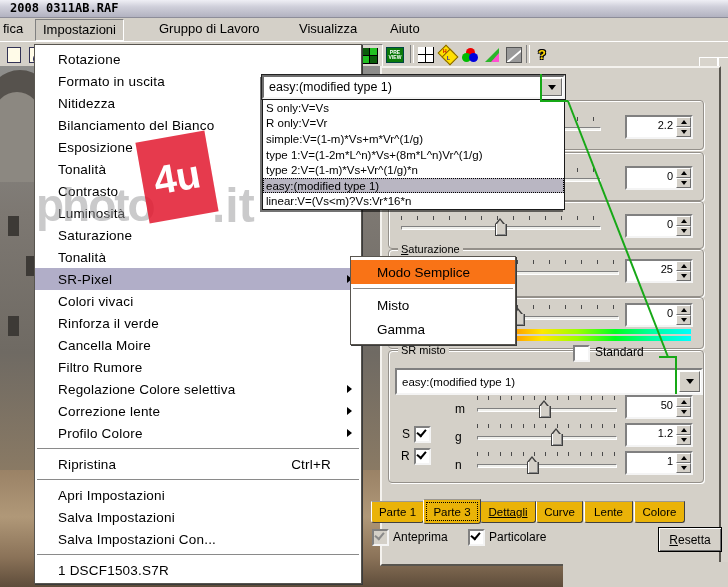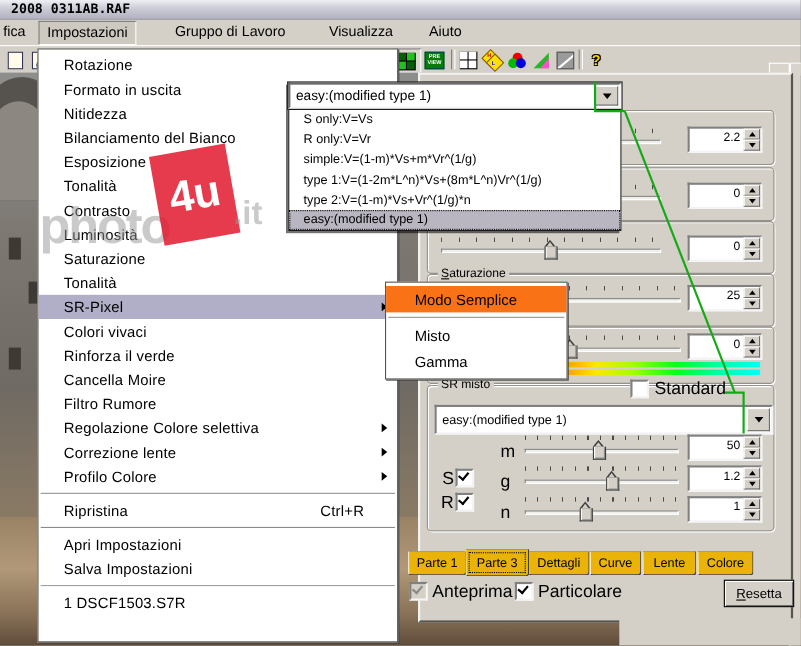--- a/index.html
+++ b/index.html
@@ -77,21 +77,21 @@
   .tri-dn{width:0;height:0;border-left:3px solid transparent;border-right:3px solid transparent;border-top:4px solid #000;}
   .combo{position:absolute;border:2px solid;border-color:#808080 #f4f4f4 #f4f4f4 #808080;background:#fff;display:flex;align-items:center;}
   .combo-txt{flex:1;padding-left:5px;white-space:nowrap;overflow:hidden;}
   .combo-btn{width:19px;align-self:stretch;margin:1px;background:#d4d0c8;border:1px solid;border-color:#fff #6e6e6e #6e6e6e #fff;
         display:flex;align-items:center;justify-content:center;}
   .tri-dd{width:0;height:0;border-left:4px solid transparent;border-right:4px solid transparent;border-top:5px solid #000;}
   .cb{position:absolute;width:13px;height:13px;background:#fff;border:2px solid;border-color:#808080 #f4f4f4 #f4f4f4 #808080;}
   .cb .check{position:absolute;left:1px;top:1px;width:7px;height:4px;border-left:2px solid #000;border-bottom:2px solid #000;transform:rotate(-50deg);}
   .cb.dis{background:#d4d0c8;}
   .cb.dis .check{border-color:#8a8a8a;}
-  .cb-label{position:absolute;font-size:16px;}
+  .cb-label{position:absolute;font-size:12px;}
   .rainbow{position:absolute;height:5px;
     background:linear-gradient(90deg,#c40024 0%,#ff0000 14%,#ff7a00 30%,#ffe800 45%,#9cff00 58%,#00ff20 72%,#00ff9c 85%,#00ffff 100%);}
   
   .tab{position:absolute;height:20px;background:#eab308;border:1px solid;border-color:#fff #404040 #404040 #fff;
        border-top:1px solid #9c9890;border-radius:0 0 3px 3px;display:flex;align-items:center;justify-content:center;font-size:11.5px;}
   .tab.active{height:23px;top:499px;outline:1px dotted #000;outline-offset:-4px;z-index:7;}
   .pushbtn{position:absolute;background:#d4d0c8;border:1px solid #000;box-shadow:inset 1px 1px 0 #fff,inset -1px -1px 0 #6e6e6e;
        display:flex;align-items:center;justify-content:center;font-size:12px;}
   
   .menu{left:34px;top:44px;width:328px;height:540px;background:#fff;z-index:10;
@@ -106,30 +106,30 @@
   .submenu{left:350px;top:256px;width:166px;height:89px;background:#fff;z-index:14;
         border:1px solid #58554f;box-shadow:inset 1px 1px 0 #fff,1px 1px 0 #3a3a3a;padding-top:3px;box-sizing:border-box;}
   .smi{height:24px;display:flex;align-items:center;padding-left:26px;font-size:13.5px;}
   .smi.hl{background:#f97316;}
   
   .wm{left:30px;top:130px;width:240px;height:115px;z-index:12;pointer-events:none;}
   .wm-photo{position:absolute;left:6px;top:48px;font-size:46px;font-weight:bold;color:rgba(150,150,152,.5);letter-spacing:-2px;}
   .wm-red{position:absolute;left:112px;top:6px;width:70px;height:82px;background:rgba(226,24,46,.85);transform:rotate(-10deg);
           display:flex;align-items:center;justify-content:center;}
   .wm-4u{font-size:40px;font-weight:bold;color:#fff;}
-  .wm-it{position:absolute;left:182px;top:48px;font-size:30px;font-weight:bold;color:rgba(150,150,152,.5);}
+  .wm-it{position:absolute;left:182px;top:48px;font-size:48px;font-weight:bold;color:rgba(150,150,152,.5);}
   .wm-reg{position:absolute;left:236px;top:46px;font-size:11px;color:rgba(220,220,220,.8);}
   
   .overlay{left:262px;top:75px;width:303px;height:135px;z-index:16;box-shadow:-2px 2px 0 rgba(0,0,0,.55);}
   .ov-field{position:absolute;left:0;top:0;width:303px;height:24px;box-sizing:border-box;
         border:2px solid;border-color:#6e6e6e #f4f4f4 #f4f4f4 #6e6e6e;outline:1px solid #222;background:#fff;display:flex;align-items:center;}
   .ov-field .combo-txt{font-size:12.5px;}
   .ov-list{position:absolute;left:0;top:24px;width:303px;height:111px;box-sizing:border-box;background:#fff;border:1px solid #1a1a1a;
         display:flex;flex-direction:column;}
-  .ov-row{flex:1;display:flex;align-items:center;padding-left:13px;font-size:11.5px;white-space:nowrap;}
+  .ov-row{flex:1;display:flex;align-items:center;padding-left:3px;font-size:11.5px;white-space:nowrap;}
   .ov-row.sel{background:#b9b6c2;outline:1px dotted #000;outline-offset:-1px;}
   
   .annot{left:0;top:0;width:728px;height:587px;z-index:20;pointer-events:none;}
 </style>
 </head>
 <body>
 
 <div id="screen">
 
   <div class="abs titlebar">
@@ -377,21 +377,21 @@
         <span class="check"></span>
       </div>
   </div>
 
   <div class="abs tab" style="left:371px;top:501px;width:51px;z-index:6;">
       <span>Parte 1</span>
     </div>
   <div class="abs tab active" style="left:423px;width:56px;z-index:7;">
       <span>Parte 3</span>
     </div>
-  <div class="abs tab" style="left:480px;top:501px;width:54px;z-index:6;">
+  <div class="abs tab" style="left:480px;top:501px;width:54px;z-index:6;text-decoration:underline;">
       <span>Dettagli</span>
     </div>
   <div class="abs tab" style="left:536px;top:501px;width:45px;z-index:6;">
       <span>Curve</span>
     </div>
   <div class="abs tab" style="left:584px;top:501px;width:47px;z-index:6;">
       <span>Lente</span>
     </div>
   <div class="abs tab" style="left:634px;top:501px;width:49px;z-index:6;">
       <span>Colore</span>
@@ -477,20 +477,23 @@
         <span class="mshort">Ctrl+R</span>
       </div>
     <div class="msep">
         <i></i>
       </div>
     <div class="mi">
         <span>Apri Impostazioni</span>
       </div>
     <div class="mi">
         <span>Salva Impostazioni</span>
+      </div>
+    <div class="mi">
+        <span>Salva Impostazioni Con...</span>
       </div>
     <div class="msep">
         <i></i>
       </div>
     <div class="mi">
         <span>1 DSCF1503.S7R</span>
       </div>
   </div>
 
   <div class="abs wm">
@@ -524,20 +527,21 @@
           <i class="tri-dd"></i>
         </span>
     </div>
     <div class="ov-list">
       <div class="ov-row">S only:V=Vs</div>
       <div class="ov-row">R only:V=Vr</div>
       <div class="ov-row">simple:V=(1-m)*Vs+m*Vr^(1/g)</div>
       <div class="ov-row">type 1:V=(1-2m*L^n)*Vs+(8m*L^n)Vr^(1/g)</div>
       <div class="ov-row">type 2:V=(1-m)*Vs+Vr^(1/g)*n</div>
       <div class="ov-row sel">easy:(modified type 1)</div>
+      <div class="ov-row">linear:V=(Vs&lt;m)?Vs:Vr*16*n</div>
     </div>
   </div>
 
   <svg class="abs annot" viewBox="0 0 728 587">
     <path d="M541,74 L541,101 L568,101" fill="none" stroke="#17a817" stroke-width="2"></path>
     <path d="M568,101 L668,357" fill="none" stroke="#17a817" stroke-width="2"></path>
     <path d="M659,357 L676,357 L676,394" fill="none" stroke="#17a817" stroke-width="2"></path>
   </svg>
 
 </div>

